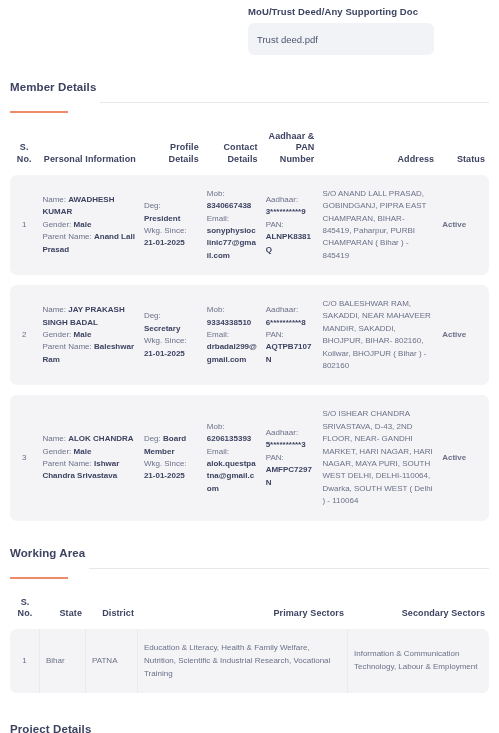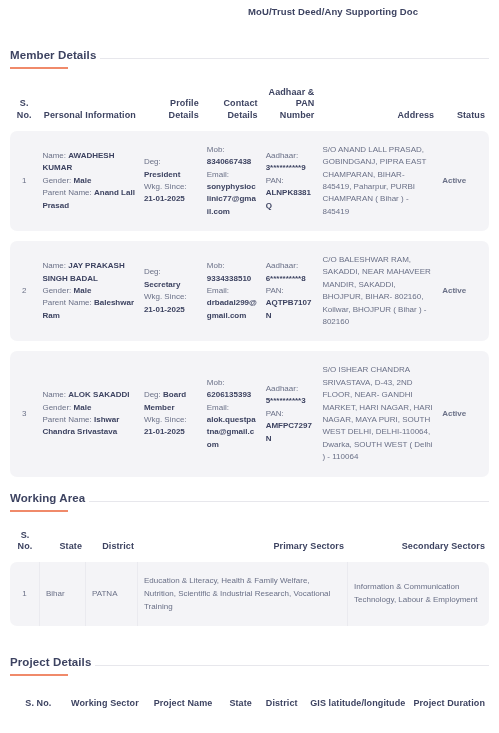--- a/index.html
+++ b/index.html
@@ -50,21 +50,21 @@
   .sec-head {
     display: flex;
     align-items: flex-end;
     gap: 0;
     margin-bottom: 4px;
   }
   .sec-title {
     font-size: 11.5px;
     font-weight: bold;
     color: #3d4361;
-    padding-bottom: 8px;
+    padding-bottom: 20px;
     position: relative;
     white-space: nowrap;
     letter-spacing: 0.1px;
   }
   .sec-title::after {
     content: "";
     position: absolute;
     left: 0;
     bottom: 0;
     width: 58px;
@@ -131,20 +131,21 @@
 </head>
 <body>
 
 <div class="page">
 
   <div class="doc-row">
     <div class="doc-field">
     </div>
     <div class="doc-field">
       <div class="doc-label">MoU/Trust Deed/Any Supporting Doc</div>
+      <div class="doc-box">Trust deed.pdf</div>
     </div>
   </div>
 
   <div class="section">
     <div class="sec-head">
       <div class="sec-title">Member Details</div>
       <div class="sec-rule"></div>
     </div>
 
     <table class="member-tbl">
@@ -228,21 +229,21 @@
           <td class="status-active">Active</td>
         </tr>
         <tr class="spacer">
             <td colspan="7"></td>
           </tr>
 
         <tr class="mrow">
           <td class="sno">3</td>
           <td>
             <span>Name:</span>
-            <b>ALOK SAKADDI</b><br>
+            <b>ALOK CHANDRA</b><br>
             <span>Gender:</span>
             <b>Male</b><br>
             <span>Parent Name:</span>
             <b>Ishwar Chandra Srivastava</b>
           </td>
           <td>
             <span>Deg:</span>
             <b>Board Member</b><br>
             <span>Wkg. Since:</span>
             <b>21-01-2025</b>
@@ -260,21 +261,21 @@
             <b>AMFPC7297N</b>
           </td>
           <td>S/O ISHEAR CHANDRA SRIVASTAVA, D-43, 2ND FLOOR, NEAR- GANDHI MARKET, HARI NAGAR, HARI NAGAR, MAYA PURI, SOUTH WEST DELHI, DELHI-110064, Dwarka, SOUTH WEST ( Delhi ) - 110064</td>
           <td class="status-active">Active</td>
         </tr>
 
       </tbody>
     </table>
   </div>
 
-  <div class="section" style="margin-top:15px">
+  <div class="section" style="margin-top:26px">
     <div class="sec-head">
       <div class="sec-title">Working Area</div>
       <div class="sec-rule"></div>
     </div>
 
     <table class="work-tbl">
       <thead>
         <tr class="tbl-head">
           <th style="width:30px;text-align:center">S. No.</th>
           <th style="width:46px">State</th>

